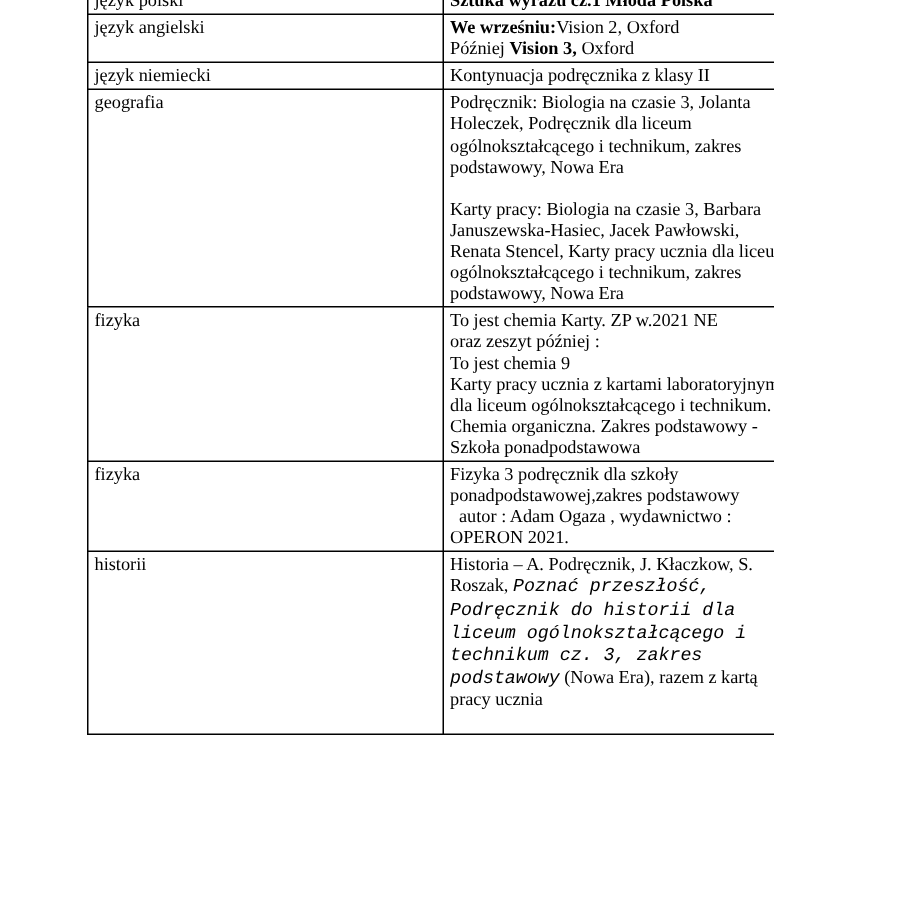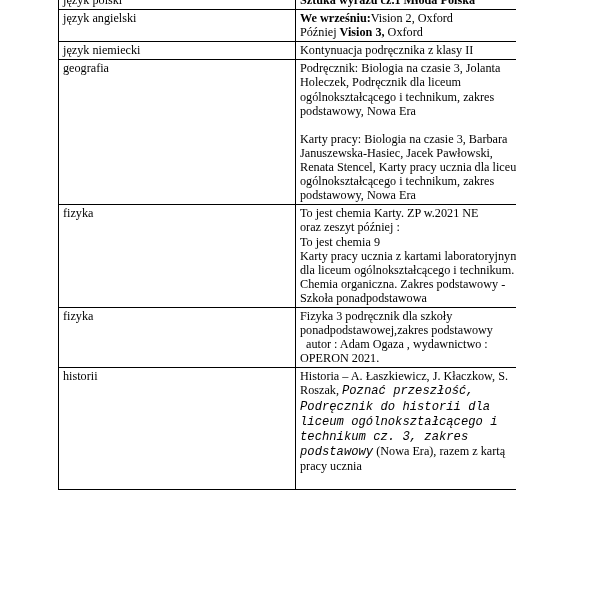--- a/index.html
+++ b/index.html
@@ -143,21 +143,21 @@
             <span class="indent-line">autor : Adam Ogaza , wydawnictwo :</span>
             <span class="para">OPERON 2021.</span>
           </td>
         </tr>
 
         <tr>
           <td class="subject">
             <span>historii</span>
           </td>
           <td class="books">
-            <span class="para"><span>Historia – A. Łaszkiewicz, J. Kłaczkow, S. Roszak, </span><span class="i">Poznać przeszłość, Podręcznik do historii dla liceum ogólnokształcącego i technikum cz. 3, zakres podstawowy</span><span> (Nowa Era), razem z kartą pracy ucznia</span></span>
+            <span class="para"><span>Historia – A. Podręcznik, J. Kłaczkow, S. Roszak, </span><span class="i">Poznać przeszłość, Podręcznik do historii dla liceum ogólnokształcącego i technikum cz. 3, zakres podstawowy</span><span> (Nowa Era), razem z kartą pracy ucznia</span></span>
             <span class="blankline"></span>
           </td>
         </tr>
 
       </tbody>
     </table>
   </div>
 </div>
 
 </body></html>

